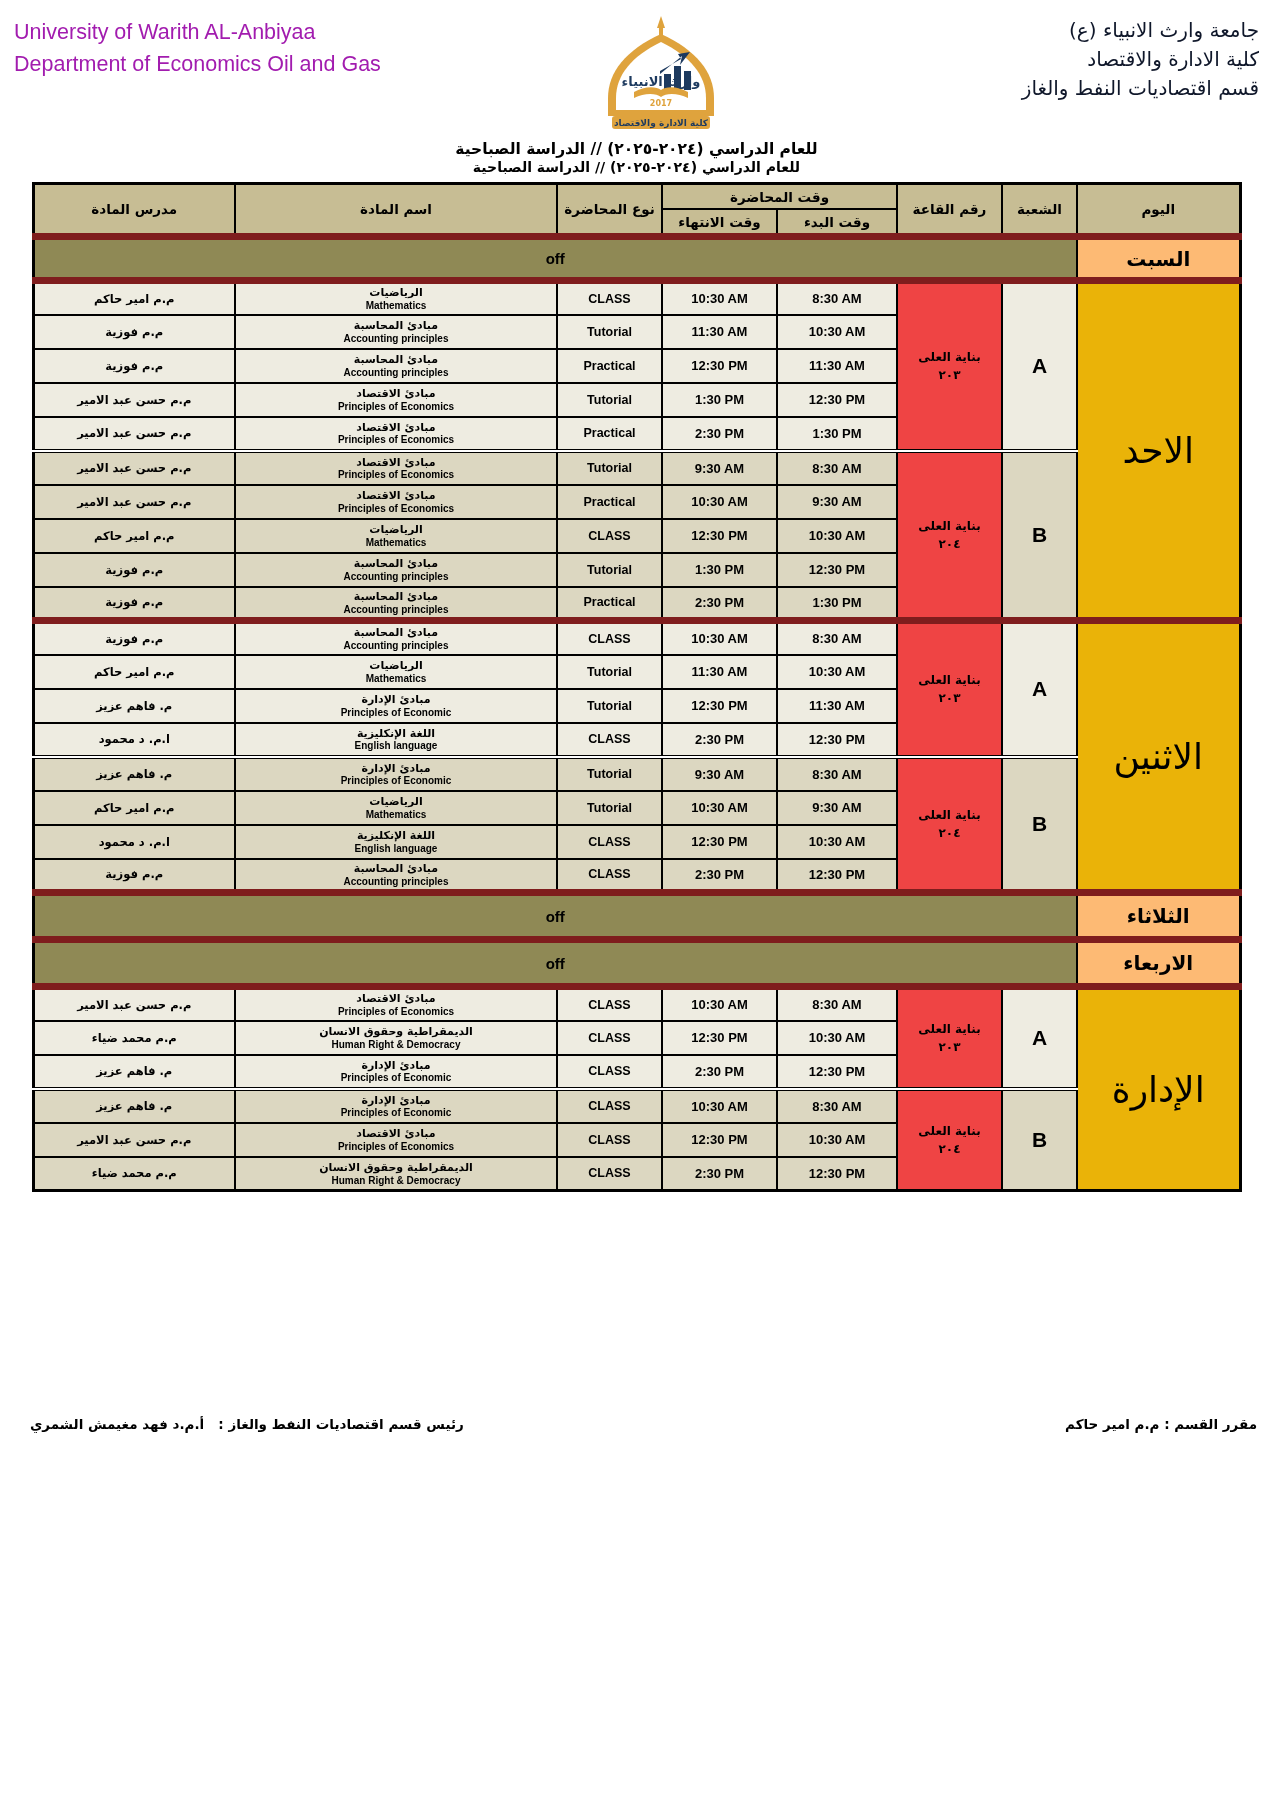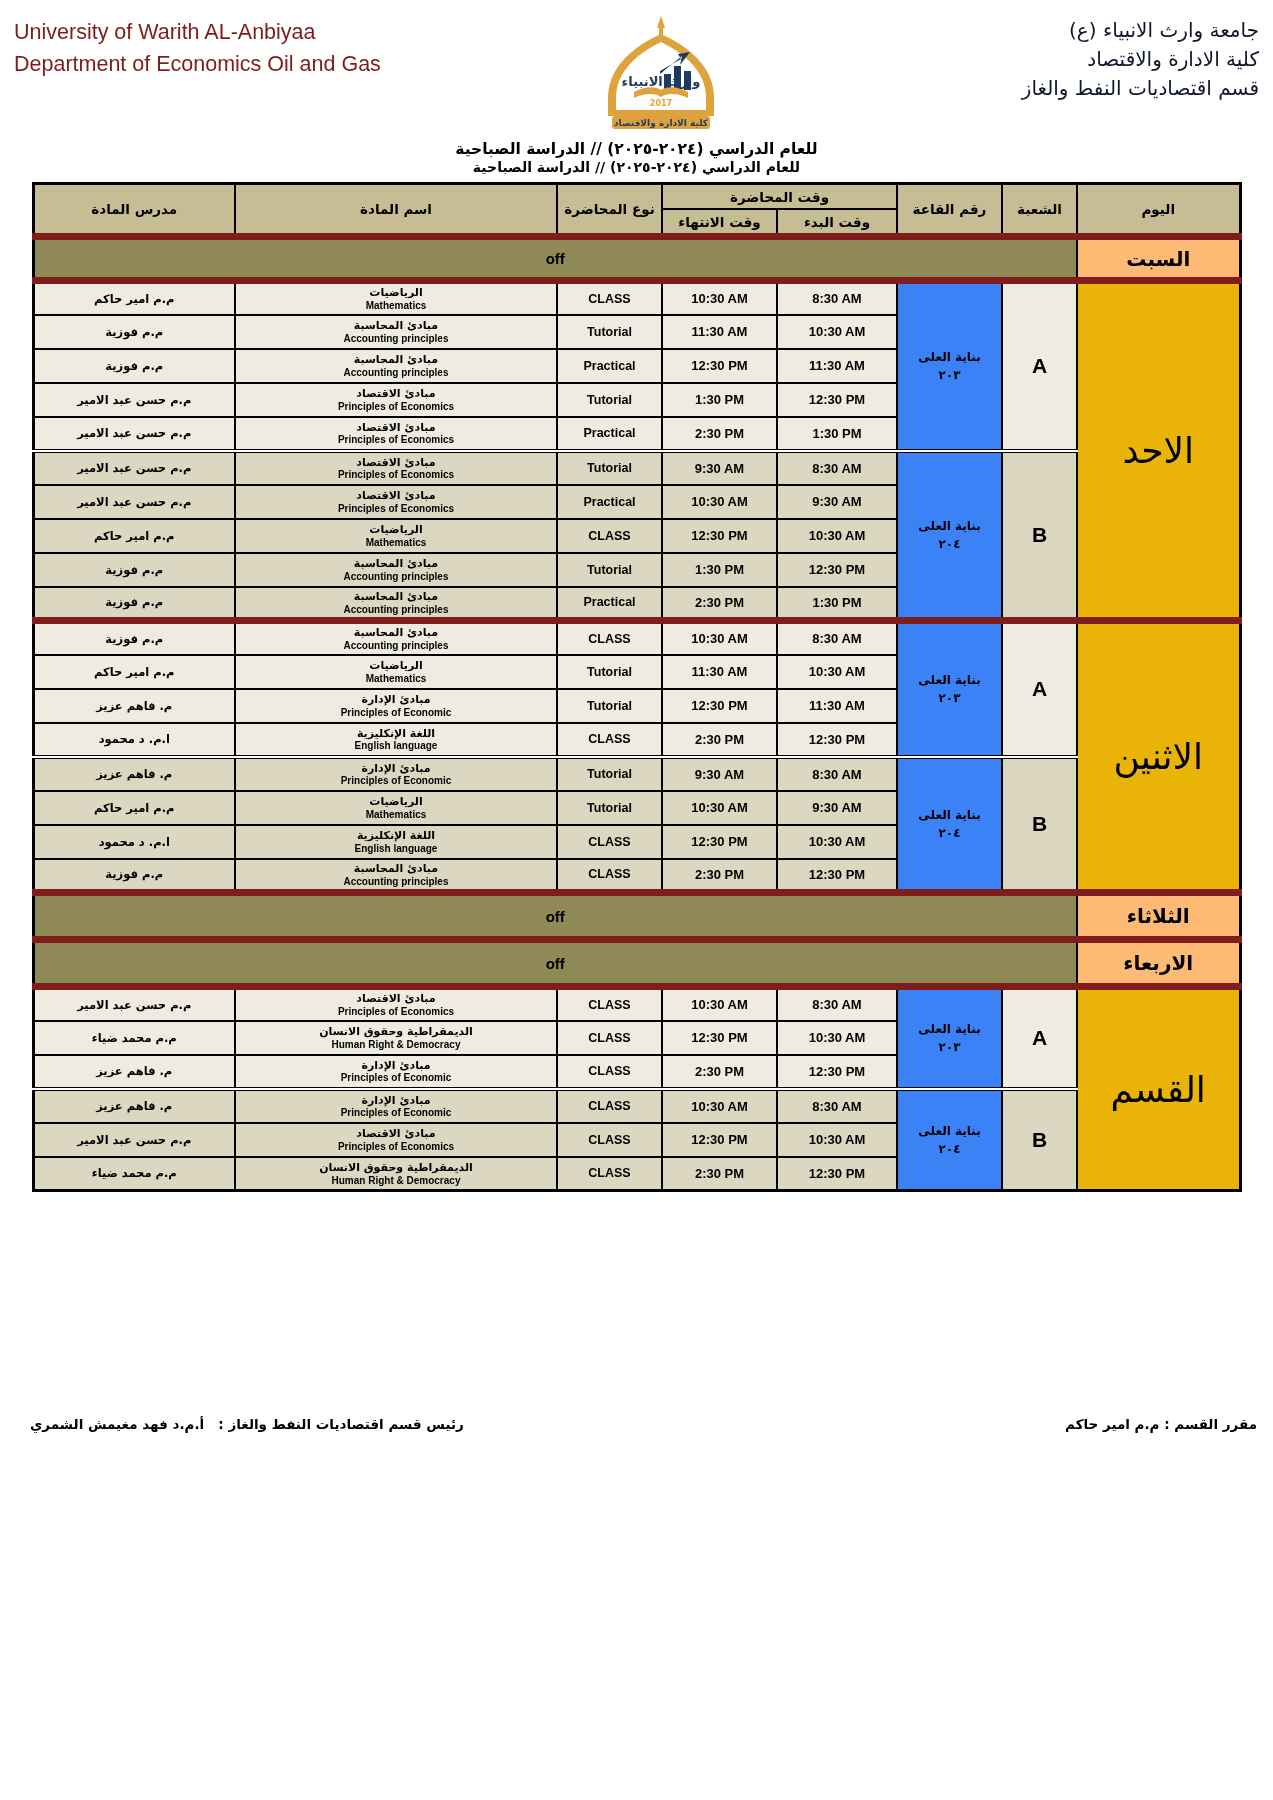--- a/index.html
+++ b/index.html
@@ -2,21 +2,21 @@
 <html><head>
 <meta charset="utf-8">
 <style>
   html,body{margin:0;padding:0;}
   body{
     width:1273px;height:1800px;background:#ffffff;position:relative;
     font-family:"DejaVu Sans","Liberation Sans",sans-serif;color:#000;
   }
   
   .page-header{display:flex;justify-content:space-between;align-items:flex-start;padding:16px 14px 0 14px;}
-  .en-block{font-family:"Liberation Sans",sans-serif;font-size:21.5px;line-height:1.5;color:#7f1d1d;}
+  .en-block{font-family:"Liberation Sans",sans-serif;font-size:21.5px;line-height:1.5;color:#a21caf;}
   .ar-block{direction:rtl;text-align:right;font-size:20px;line-height:1.45;color:#0f172a;}
   .logo-wrap{width:170px;height:116px;display:flex;justify-content:flex-start;margin-right:60px;}
   
   .title-wrap{text-align:center;direction:rtl;margin-top:8px;}
   .title-line1{font-size:15.5px;font-weight:bold;}
   .title-line2{font-size:14px;font-weight:bold;margin-top:1px;}
   
   table.tt{border-collapse:collapse;table-layout:fixed;direction:rtl;width:1210px;margin:7px auto 0 auto;border:3px solid #000;}
   table.tt td,table.tt th{border:2px solid #000;padding:0 2px;text-align:center;vertical-align:middle;overflow:hidden;}
   table.tt th{background:#c7bd94;font-size:13.5px;font-weight:bold;height:23px;}
@@ -24,21 +24,21 @@
   tr.sat-row{height:44px;}
   tr.offday-row{height:47px;}
   .off-cell{background:#8f8955;font-weight:bold;font-size:15px;font-family:"Liberation Sans",sans-serif;}
   .day-off-name{background:#fdba74;font-size:20px;font-weight:bold;}
   .day-name{background:#eab308;font-size:36px;font-weight:normal;}
   .sec-a td.data{background:#eeece1;}
   .sec-b td.data{background:#dcd7c1;}
   .section-cell{font-family:"Liberation Sans",sans-serif;font-size:21px;font-weight:bold;}
   .sec-a-cell{background:#eeece1;}
   .sec-b-cell{background:#dcd7c1;}
-  .room-cell{background:#3b82f6;font-size:12px;font-weight:bold;line-height:1.5;}
+  .room-cell{background:#ef4444;font-size:12px;font-weight:bold;line-height:1.5;}
   .teacher{font-size:11.5px;font-weight:bold;}
   .subj .ar{font-size:11px;font-weight:bold;line-height:1.25;}
   .subj .en{font-family:"Liberation Sans",sans-serif;font-size:10px;font-weight:bold;line-height:1.1;}
   .typ{font-family:"Liberation Sans",sans-serif;font-size:12.5px;font-weight:bold;}
   .tim{font-family:"Liberation Sans",sans-serif;font-size:13px;font-weight:bold;direction:ltr;}
   tr.sec-split > td{border-top:4px double #000;}
   tr.block-start > td{border-top:7px solid #7f1d1d;}
   
   .sig-row{position:absolute;top:1416px;left:0;width:1273px;direction:rtl;display:flex;justify-content:space-between;padding:0;box-sizing:border-box;}
   .sig{font-size:13.5px;font-weight:bold;white-space:pre;}
@@ -334,21 +334,21 @@
     <td class="day-off-name">الثلاثاء</td>
     <td class="off-cell" colspan="7">off</td>
   </tr>
 
   <tr class="offday-row block-start">
     <td class="day-off-name">الاربعاء</td>
     <td class="off-cell" colspan="7">off</td>
   </tr>
 
   <tr class="data-row sec-a block-start">
-    <td class="day-name" rowspan="6">القسم</td>
+    <td class="day-name" rowspan="6">الإدارة</td>
     <td class="section-cell sec-a-cell" rowspan="3">A</td>
     <td class="room-cell" rowspan="3">
       <div>بناية العلى</div>
       <div>٢٠٣</div>
     </td>
     <td class="data tim">8:30 AM</td>
     <td class="data tim">10:30 AM</td>
     <td class="data typ">CLASS</td>
     <td class="data subj">
       <div class="ar">مبادئ الاقتصاد</div>

